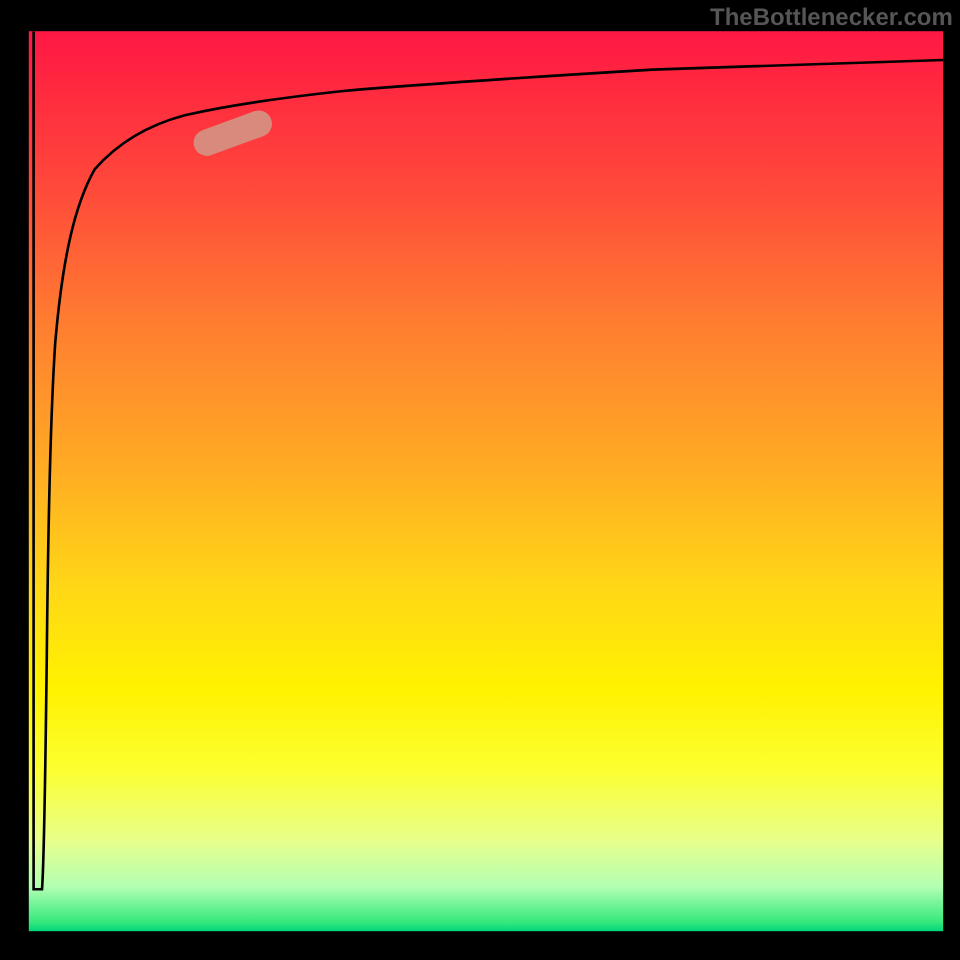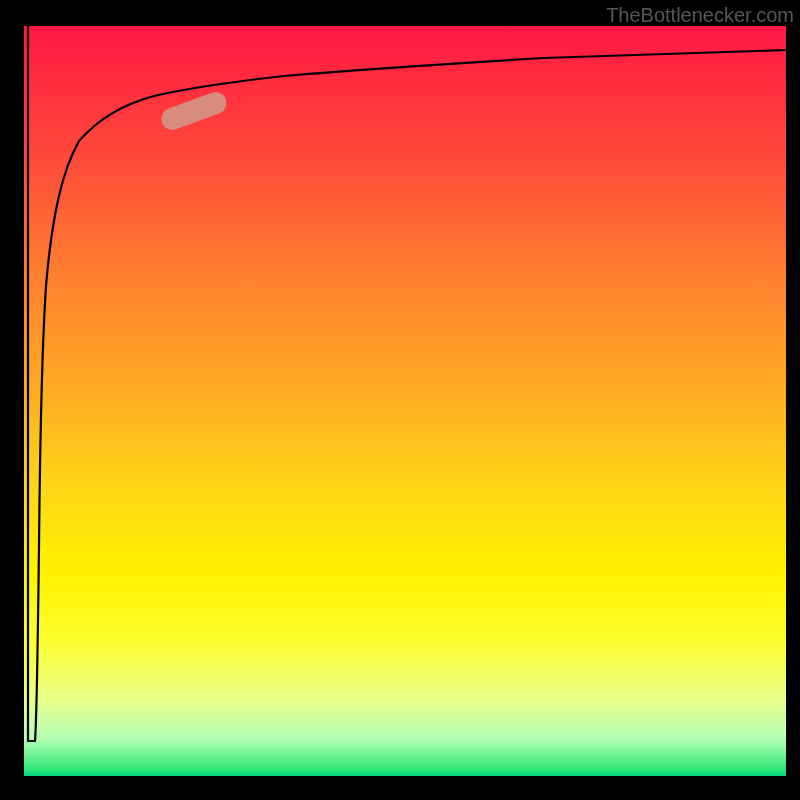--- a/index.html
+++ b/index.html
@@ -10,21 +10,21 @@
     background: #000;
     position: relative;
     font-family: Arial, Helvetica, sans-serif;
   }
   .watermark {
     position: absolute;
     top: 4px;
     right: 6px;
     color: #565656;
     font-size: 20px;
-    font-weight: 400;
+    font-weight: 700;
     z-index: 10;
   }
   .plot-area {
     position: absolute;
     left: 24px;
     top: 26px;
     width: 762px;
     height: 750px;
     background: linear-gradient(to bottom,
       #ff1744 0%,

